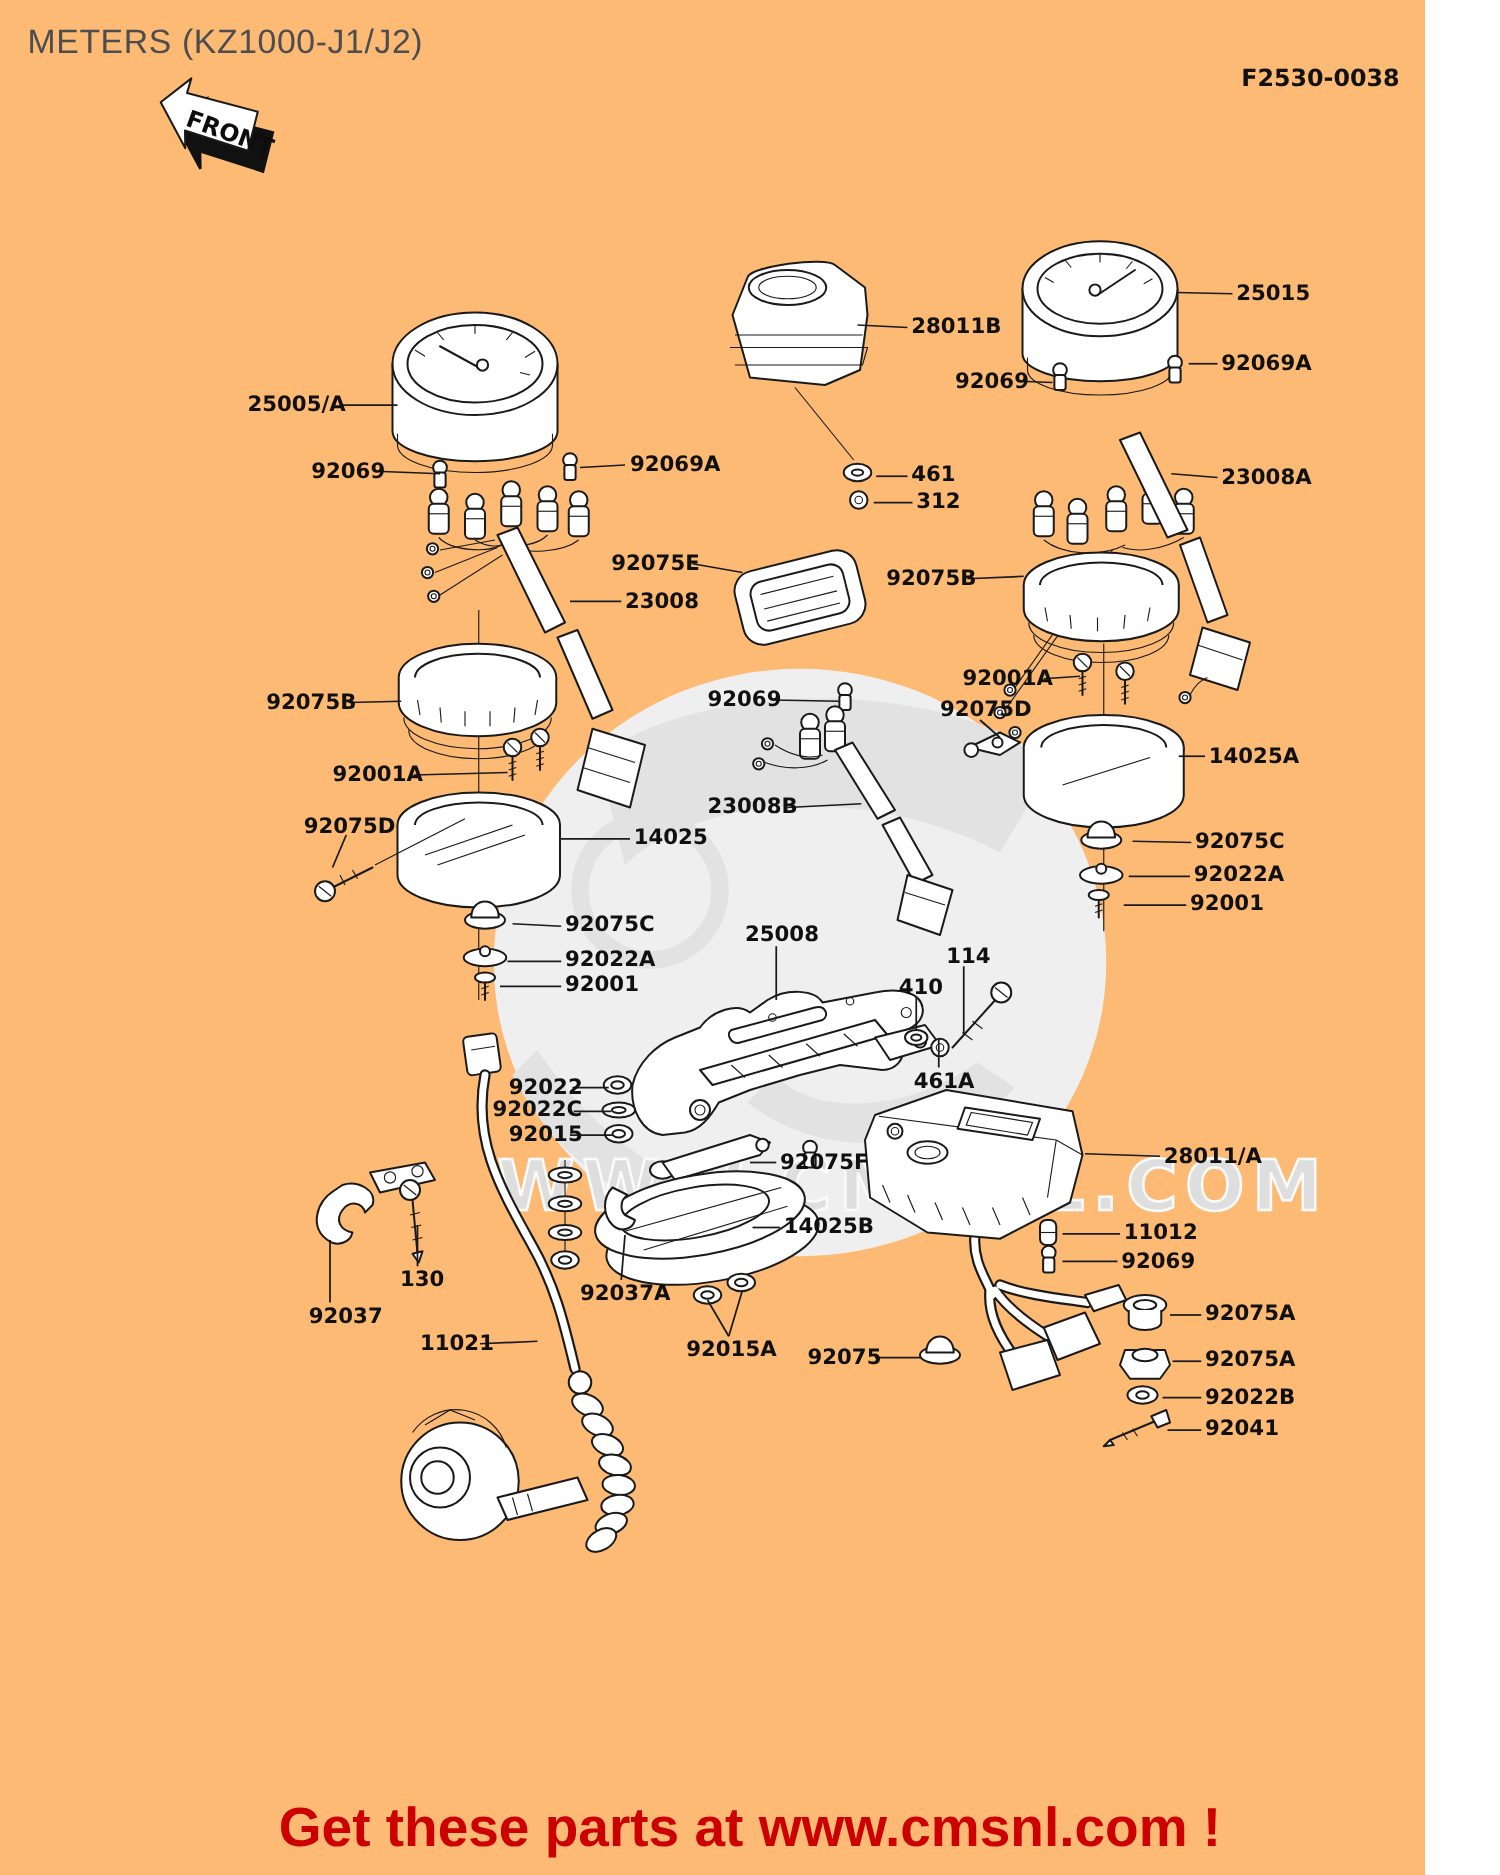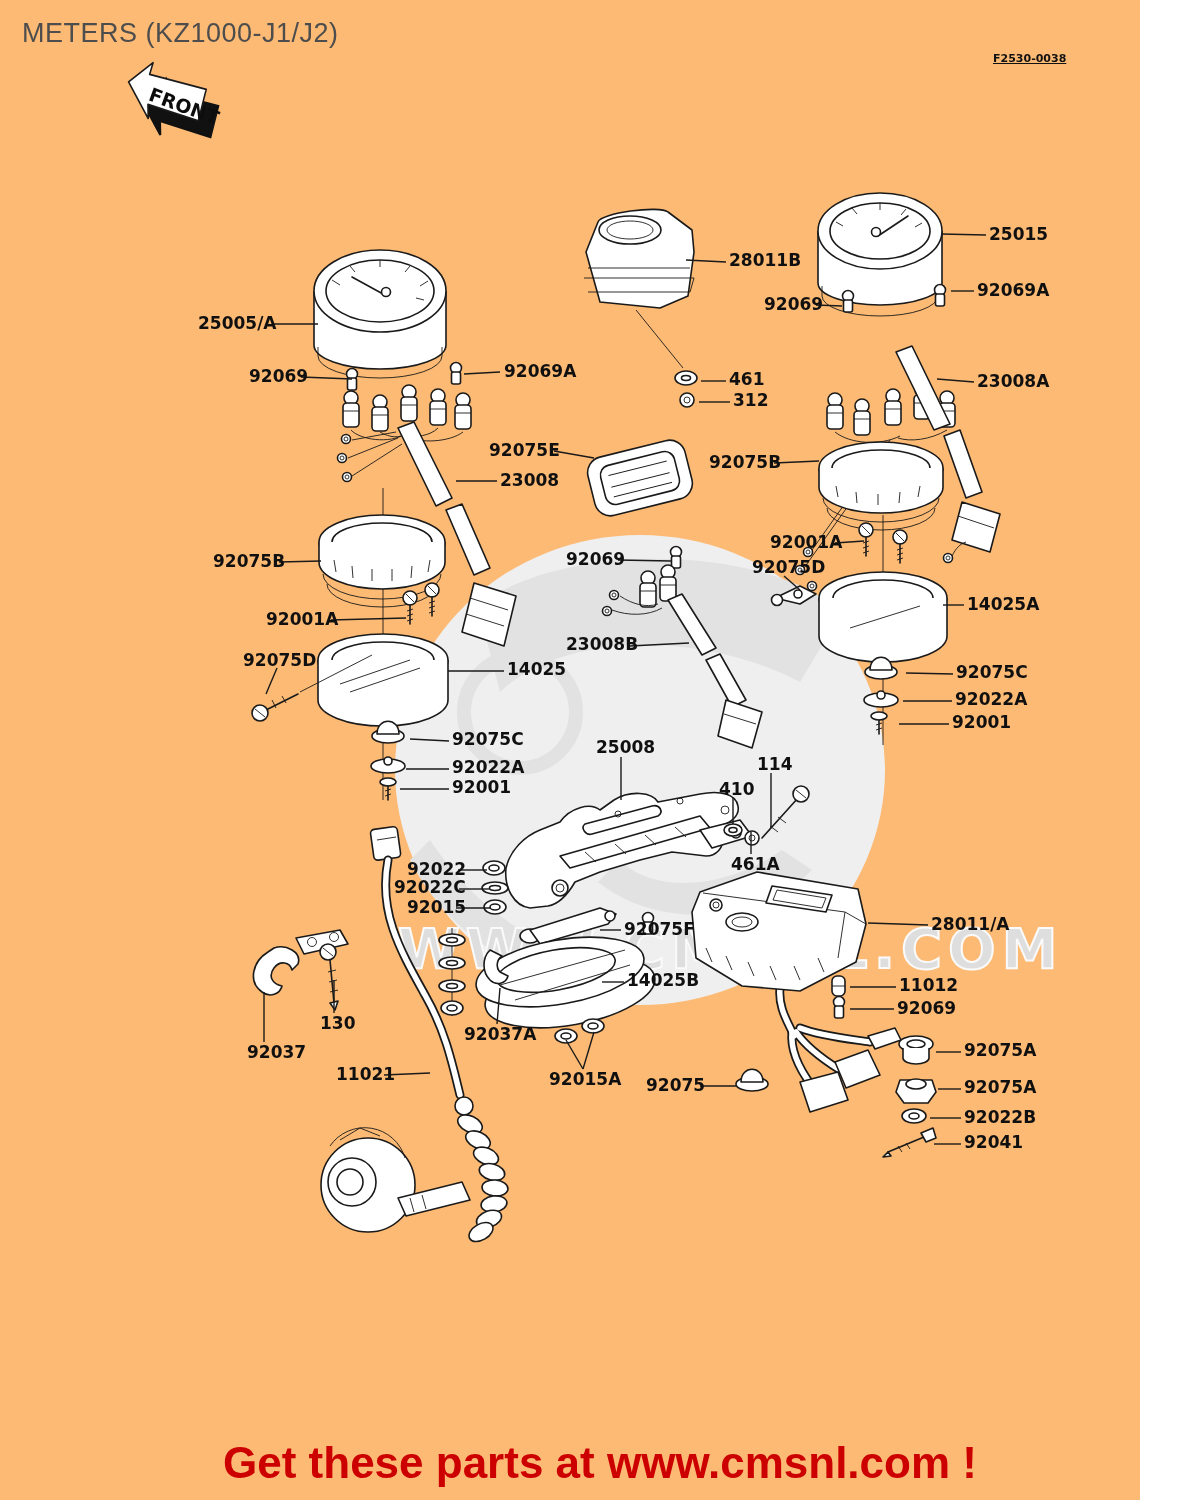--- a/index.html
+++ b/index.html
@@ -1,21 +1,21 @@
 <!DOCTYPE html>
 <html><head>
 <meta charset="utf-8">
 <style>
   html,body{margin:0;padding:0;background:#ffffff;}
   #page{position:relative;width:1140px;height:1500px;background:#fdba74;overflow:hidden;
         font-family:"Liberation Sans",sans-serif;}
   #diagram-svg{position:absolute;left:0;top:0;}
   .page-title{position:absolute;left:22px;top:18px;font-size:27px;color:#4d4d4d;letter-spacing:.5px;}
   .fiche-code{position:absolute;left:993px;top:52px;font-family:"DejaVu Sans",sans-serif;
-              font-weight:bold;font-size:11px;color:#111;text-decoration:underline;}
+              font-weight:bold;font-size:19px;color:#111;}
   .footer-banner{position:absolute;left:0;top:1438px;width:1200px;text-align:center;
                  font-size:44px;color:#cc0000;font-weight:bold;}
   
   .ln{stroke:#1a1a1a;stroke-width:1.6;fill:none;stroke-linecap:round;stroke-linejoin:round;}
   .wf{fill:#ffffff;stroke:#1a1a1a;stroke-width:1.6;stroke-linejoin:round;}
   .thin{stroke:#1a1a1a;stroke-width:0.9;fill:none;}
   .tubeO{stroke:#1a1a1a;stroke-width:9;fill:none;stroke-linecap:round;}
   .tubeI{stroke:#ffffff;stroke-width:5.5;fill:none;stroke-linecap:round;}
   .wm{fill:#efefef;}
   .wm2{fill:#e2e2e2;}

